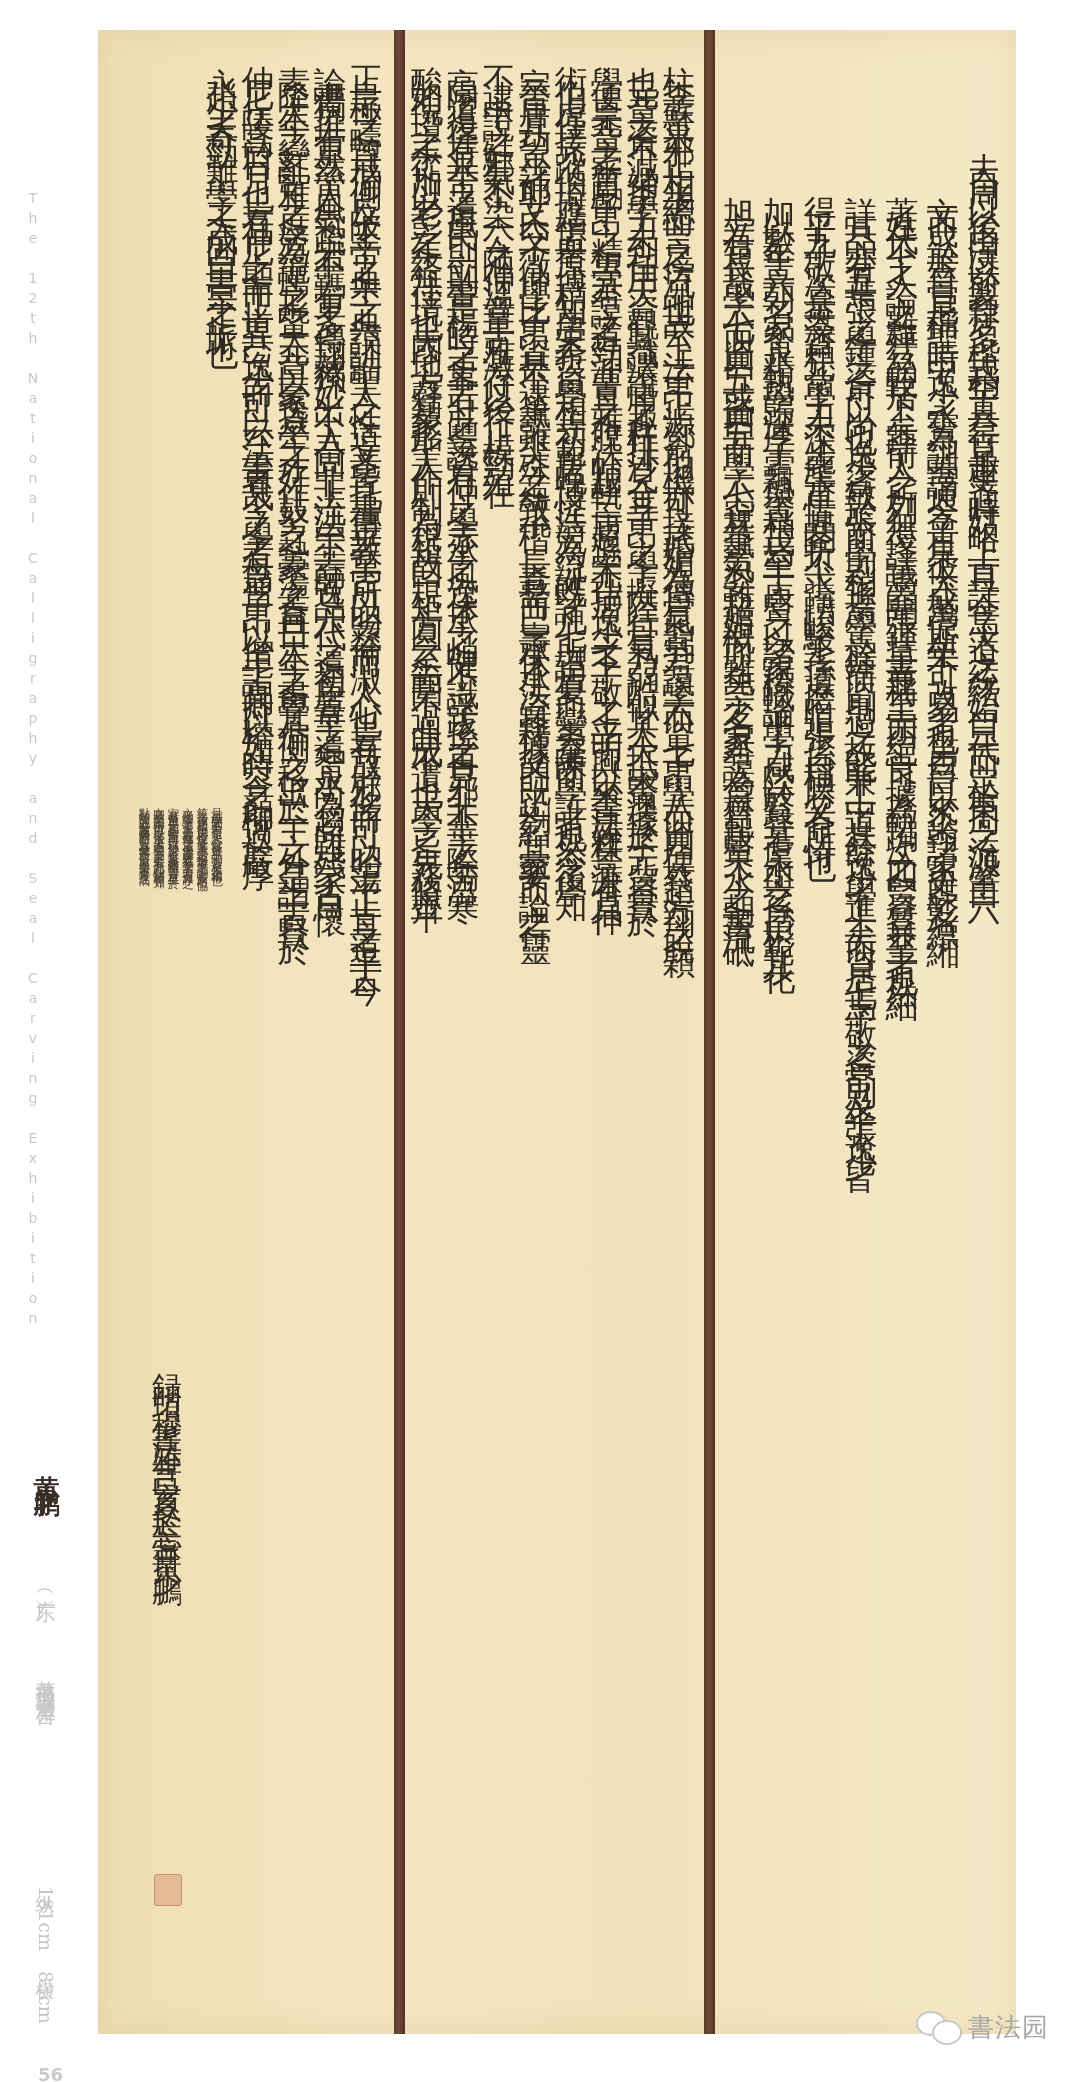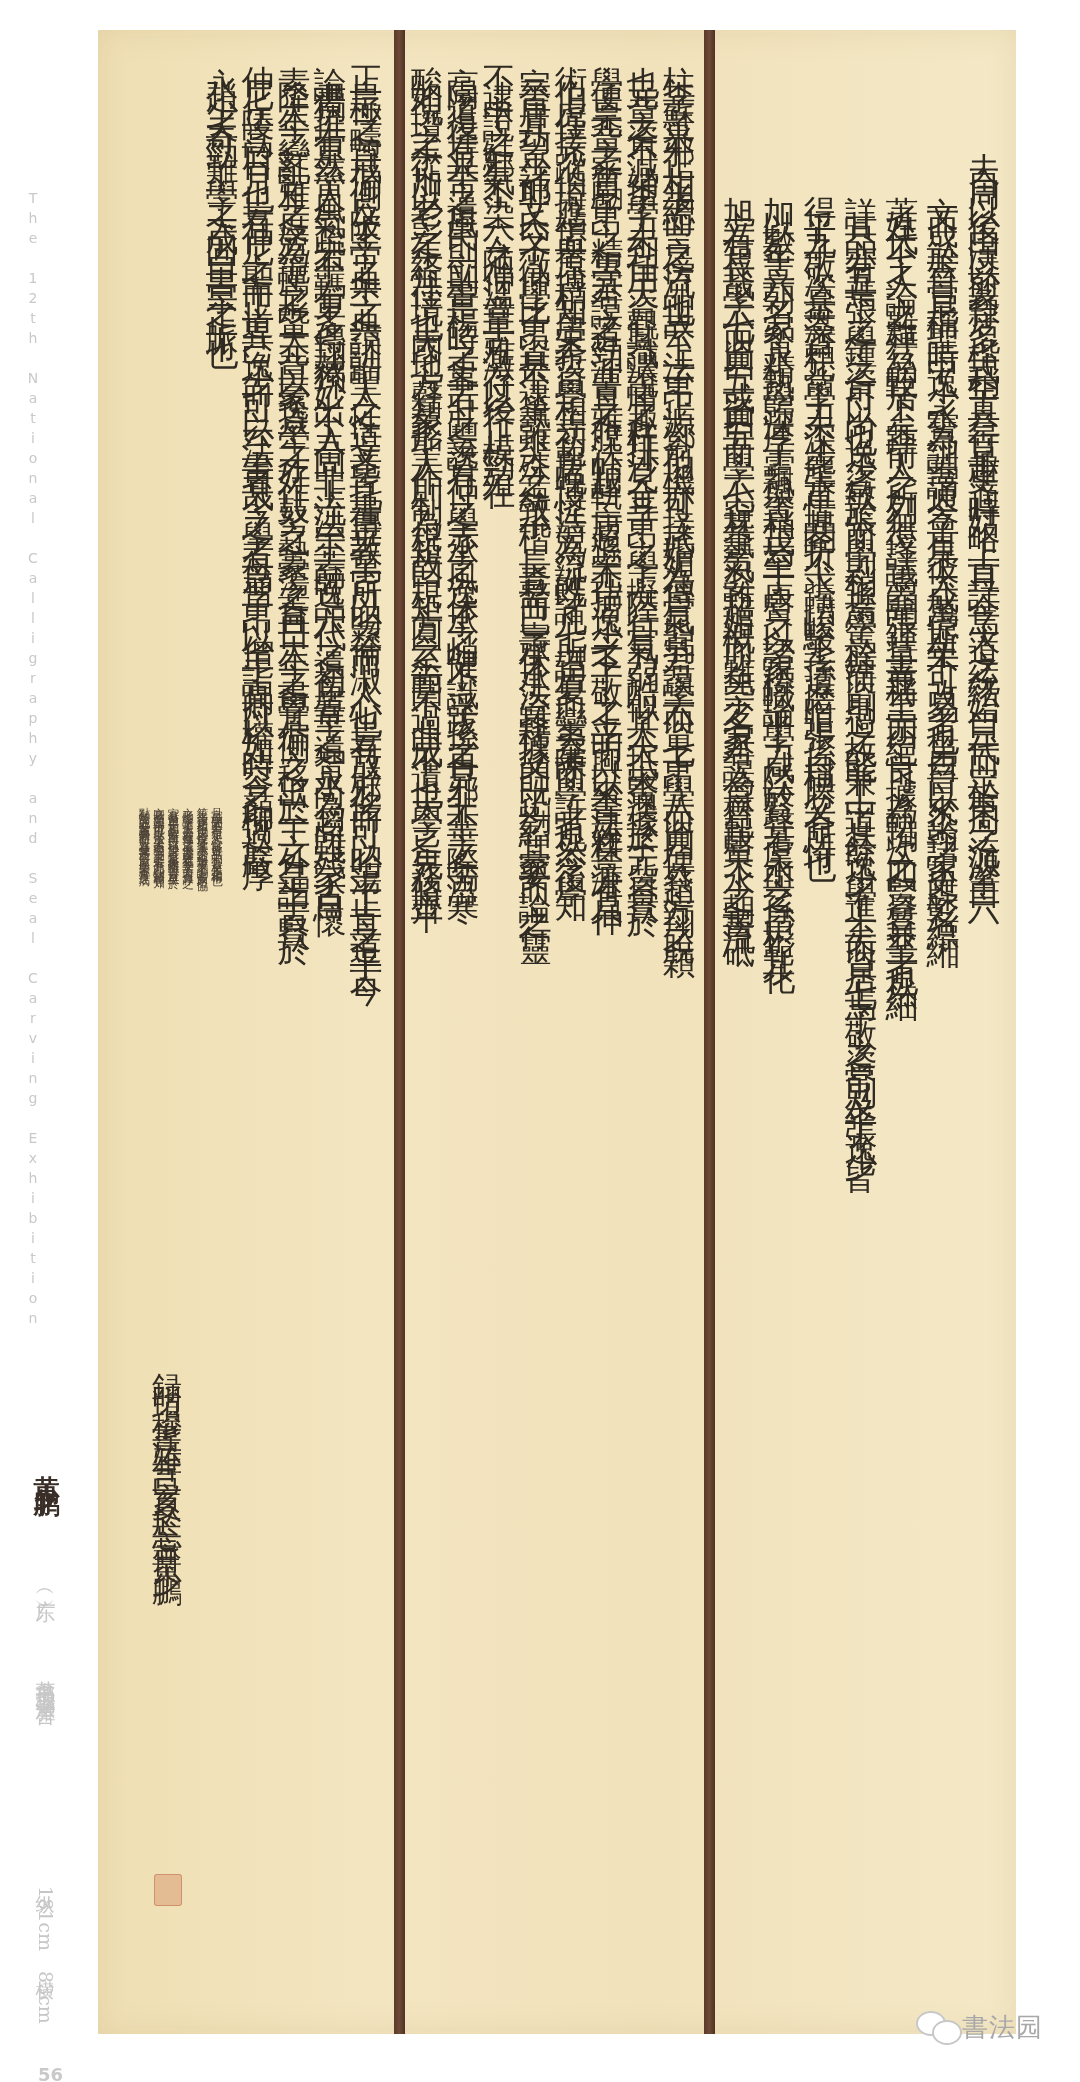--- a/index.html
+++ b/index.html
@@ -82,21 +82,21 @@
     left: 48px; top: 1320px; white-space: nowrap;
   }
   .seal-small {
     position: absolute; left: 56px; top: 1844px; width: 26px; height: 30px;
     background: rgba(206,120,80,0.35); border: 1px solid rgba(190,100,70,0.5);
     border-radius: 3px;
   }
 
   .watermark {
     position: absolute; left: 916px; top: 2010px;
-    display: flex; align-items: center; 
+    display: flex; align-items: center; gap: 6px;
   }
   .wechat-icon { position: relative; width: 46px; height: 34px; }
   .wechat-icon .b1, .wechat-icon .b2 {
     position: absolute; border-radius: 50%; background: #ffffff;
     border: 2px solid #c8c8c8;
   }
   .wechat-icon .b1 { left: 0; top: 0; width: 26px; height: 21px; }
   .wechat-icon .b2 { left: 16px; top: 9px; width: 26px; height: 21px; }
   .watermark-text {
     font-family: "DejaVu Sans", sans-serif; font-size: 26px; color: #a8a8a8;

